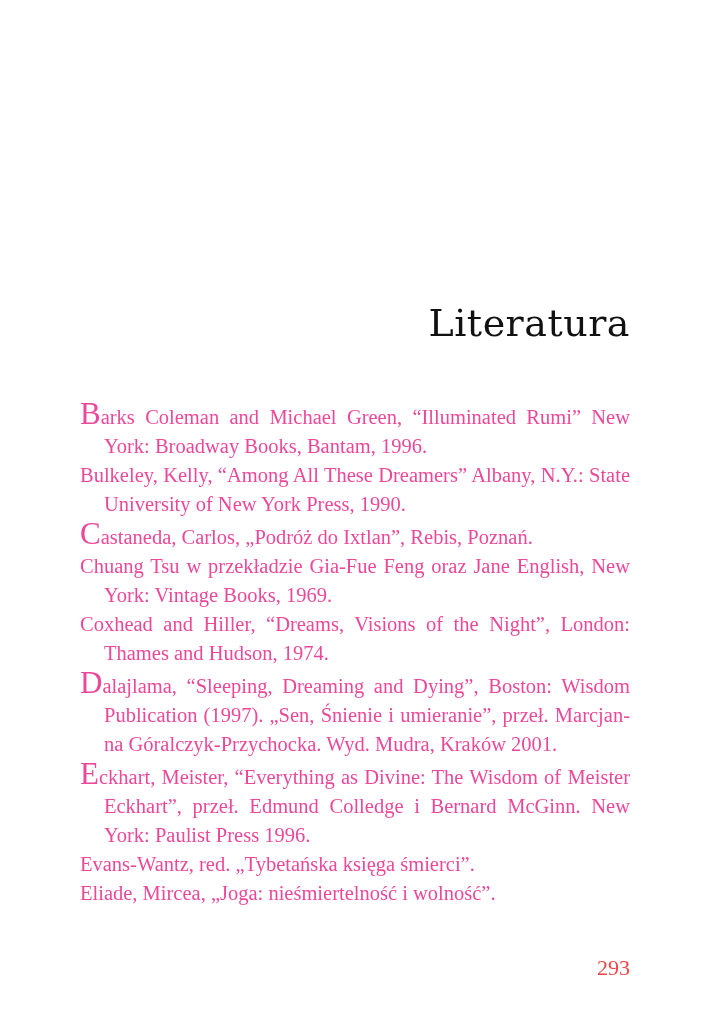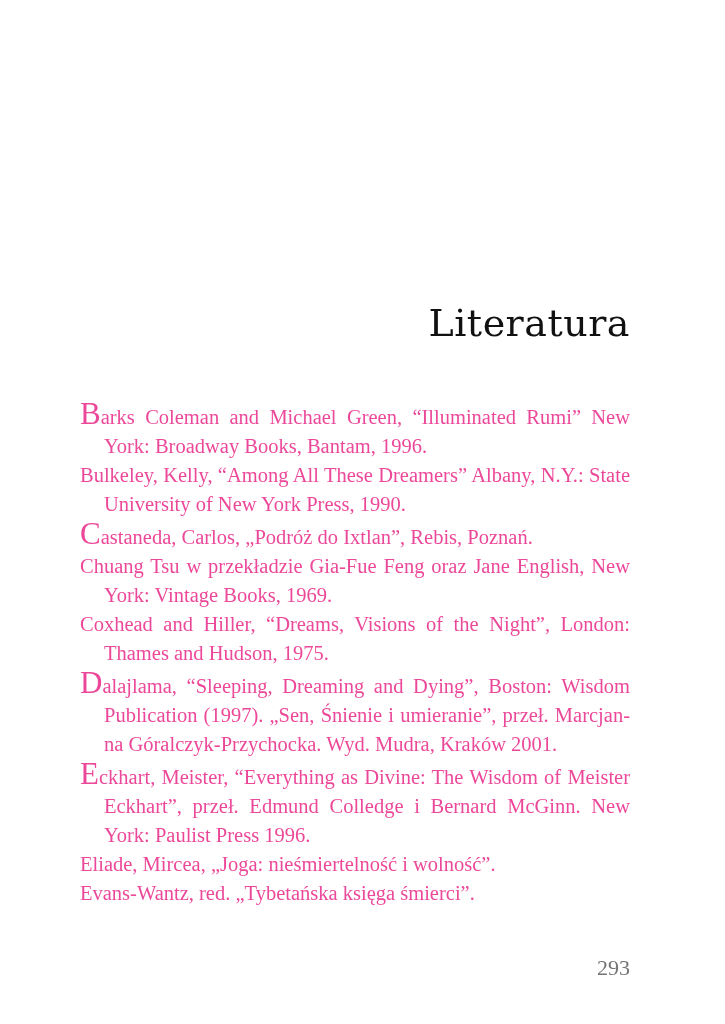--- a/index.html
+++ b/index.html
@@ -43,50 +43,50 @@
     font-size: 31px;
     line-height: 1px;
     font-weight: 400;
   }
   .page-number {
     position: absolute;
     top: 953px; left: 80px; width: 550px;
     text-align: right;
     font-size: 22px;
     line-height: 29px;
-    color: #737373;
+    color: #ef4444;
   }
 </style>
 </head>
 <body>
 
 <div class="page">
 
   <h1 class="title">Literatura</h1>
 
   <div class="content">
 
     <div class="group">
       <p class="entry"><span class="entry-initial">B</span><span>arks Coleman and Michael Green, “Illuminated Rumi” New York: Broadway Books, Bantam, 1996.</span></p>
       <p class="entry"><span class="entry-initial"></span><span>Bulkeley, Kelly, “Among All These Dreamers” Albany, N.Y.: State University of New York Press, 1990.</span></p>
     </div>
 
     <div class="group">
       <p class="entry"><span class="entry-initial">C</span><span>astaneda, Carlos, „Podróż do Ixtlan”, Rebis, Poznań.</span></p>
       <p class="entry"><span class="entry-initial"></span><span>Chuang Tsu w przekładzie Gia-Fue Feng oraz Jane English, New York: Vintage Books, 1969.</span></p>
-      <p class="entry"><span class="entry-initial"></span><span>Coxhead and Hiller, “Dreams, Visions of the Night”, London: Thames and Hudson, 1975.</span></p>
+      <p class="entry"><span class="entry-initial"></span><span>Coxhead and Hiller, “Dreams, Visions of the Night”, London: Thames and Hudson, 1974.</span></p>
     </div>
 
     <div class="group">
       <p class="entry"><span class="entry-initial">D</span><span>alajlama, “Sleeping, Dreaming and Dying”, Boston: Wisdom Publication (1997). „Sen, Śnienie i umieranie”, przeł. Marcjan­na Góralczyk-Przychocka. Wyd. Mudra, Kraków 2001.</span></p>
     </div>
 
     <div class="group">
       <p class="entry"><span class="entry-initial">E</span><span>ckhart, Meister, “Everything as Divine: The Wisdom of Meister Eckhart”, przeł. Edmund Colledge i Bernard McGinn. New York: Paulist Press 1996.</span></p>
+      <p class="entry"><span class="entry-initial"></span><span>Evans-Wantz, red. „Tybetańska księga śmierci”.</span></p>
       <p class="entry"><span class="entry-initial"></span><span>Eliade, Mircea, „Joga: nieśmiertelność i wolność”.</span></p>
-      <p class="entry"><span class="entry-initial"></span><span>Evans-Wantz, red. „Tybetańska księga śmierci”.</span></p>
     </div>
 
   </div>
 
   <div class="page-number">293</div>
 
 </div>
 
 </body></html>

